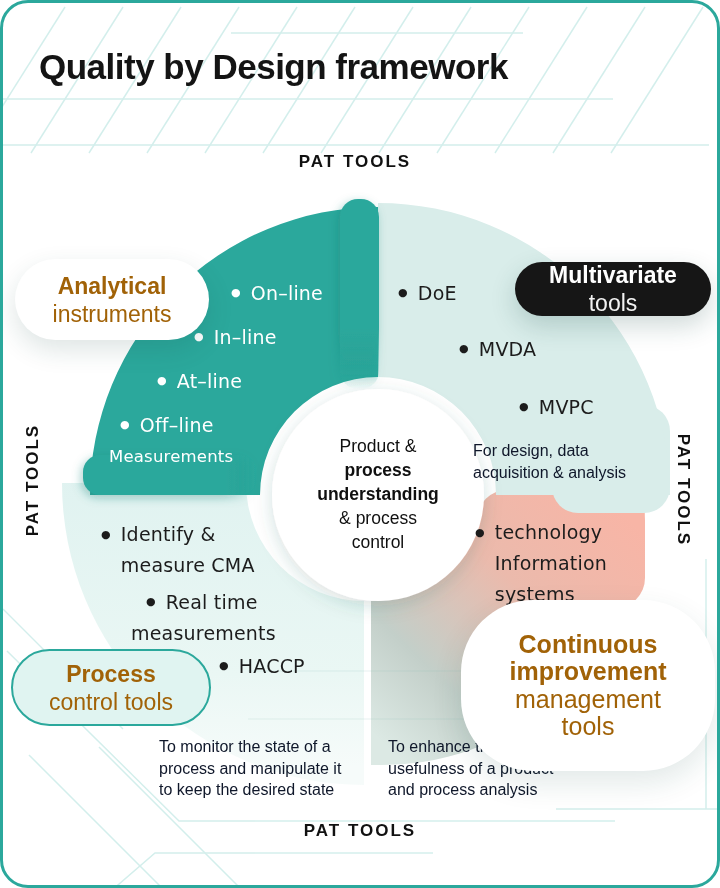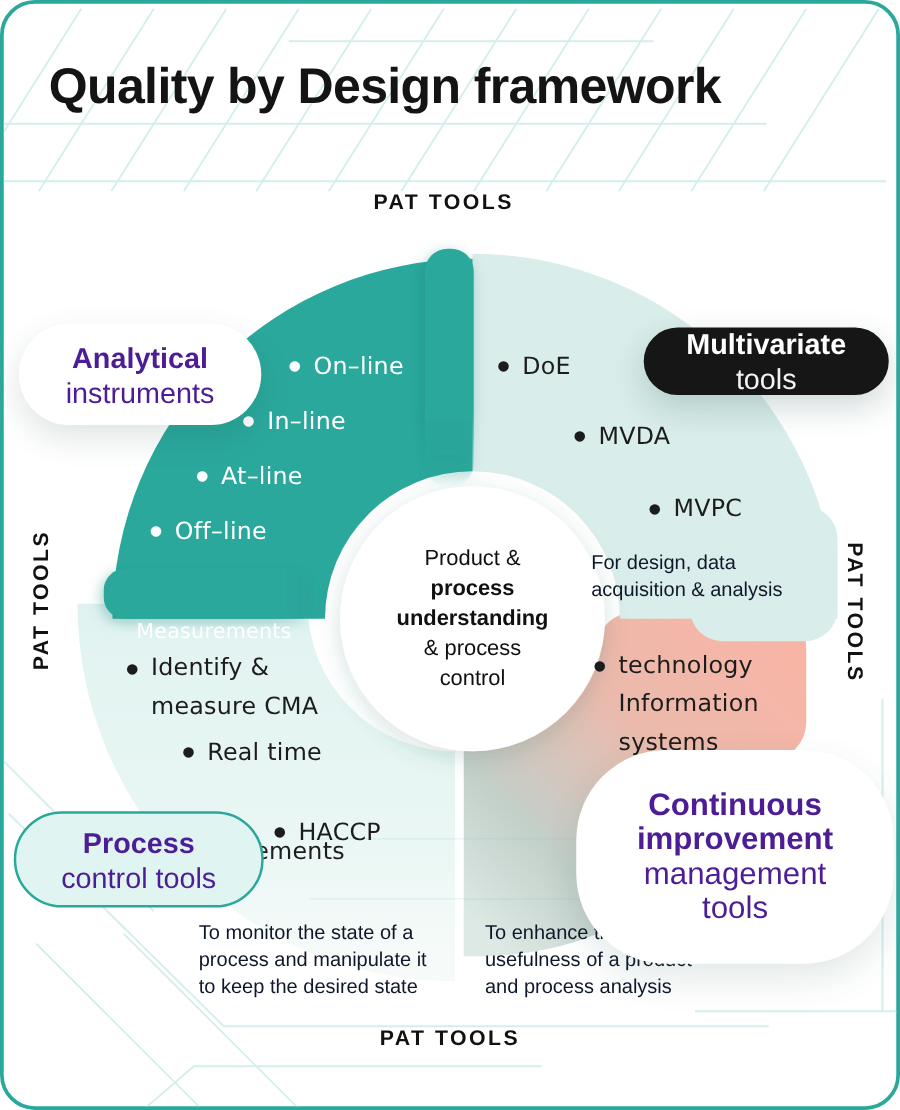--- a/index.html
+++ b/index.html
@@ -8,21 +8,21 @@
     border:3px solid #2BA89C; border-radius:28px; background:#ffffff;
     overflow:hidden;
     font-family:"Liberation Sans", sans-serif;
     -webkit-font-smoothing:antialiased;
   }
   .layer{position:absolute; inset:0; width:720px; height:888px;}
   svg.layer{display:block;}
 
   .page-title{
     position:absolute; left:36px; top:44px; margin:0;
-    font-size:40px; font-weight:bold; letter-spacing:-0.5px; color:#141414;
+    font-size:35px; font-weight:bold; letter-spacing:-0.5px; color:#141414;
   }
 
   .pat{
     position:absolute; width:200px; text-align:center;
     font-size:17px; font-weight:bold; letter-spacing:2px; color:#111;
     white-space:nowrap;
   }
   .pat-top{left:252px; top:149px;}
   .pat-bottom{left:257px; top:818px;}
   .pat-left{left:-70px; top:467px; transform:rotate(-90deg);}
@@ -31,33 +31,33 @@
   
   .item{
     position:absolute; display:flex; gap:10px; align-items:flex-start;
     font-family:"DejaVu Sans", sans-serif; font-size:19px; color:#1c1c1c;
     letter-spacing:0.2px; line-height:26px; white-space:nowrap;
   }
   .item .dot{font-size:11px; line-height:26px; flex:0 0 auto;}
   .item.light{color:#ffffff;}
   .plain{
     position:absolute; font-family:"DejaVu Sans", sans-serif; font-size:19px;
-    color:#1c1c1c; white-space:nowrap; line-height:26px; letter-spacing:0.2px;margin-top:48px;
+    color:#1c1c1c; white-space:nowrap; line-height:26px; letter-spacing:0.2px;
   }
   .note{font-size:16.5px; color:#ffffff;}
 
   .desc{
     position:absolute; font-size:16px; line-height:21.5px; color:#0f172a;
     white-space:nowrap;
   }
 
   
   .pill{
     position:absolute; display:flex; flex-direction:column; justify-content:center;
-    text-align:center; font-size:23px; line-height:28px; color:#4c1d95;
+    text-align:center; font-size:23px; line-height:28px; color:#a16207;
   }
   .pill .b{font-weight:bold;}
   .pill-analytical{
     left:12px; top:256px; width:194px; height:81px; border-radius:41px;
     background:#ffffff; box-shadow:0 10px 26px rgba(20,70,63,0.14);
   }
   .pill-multivariate{
     left:512px; top:259px; width:196px; height:54px; border-radius:38px;
     background:#161616; color:#ffffff; box-shadow:0 10px 26px rgba(20,70,63,0.20);
   }

